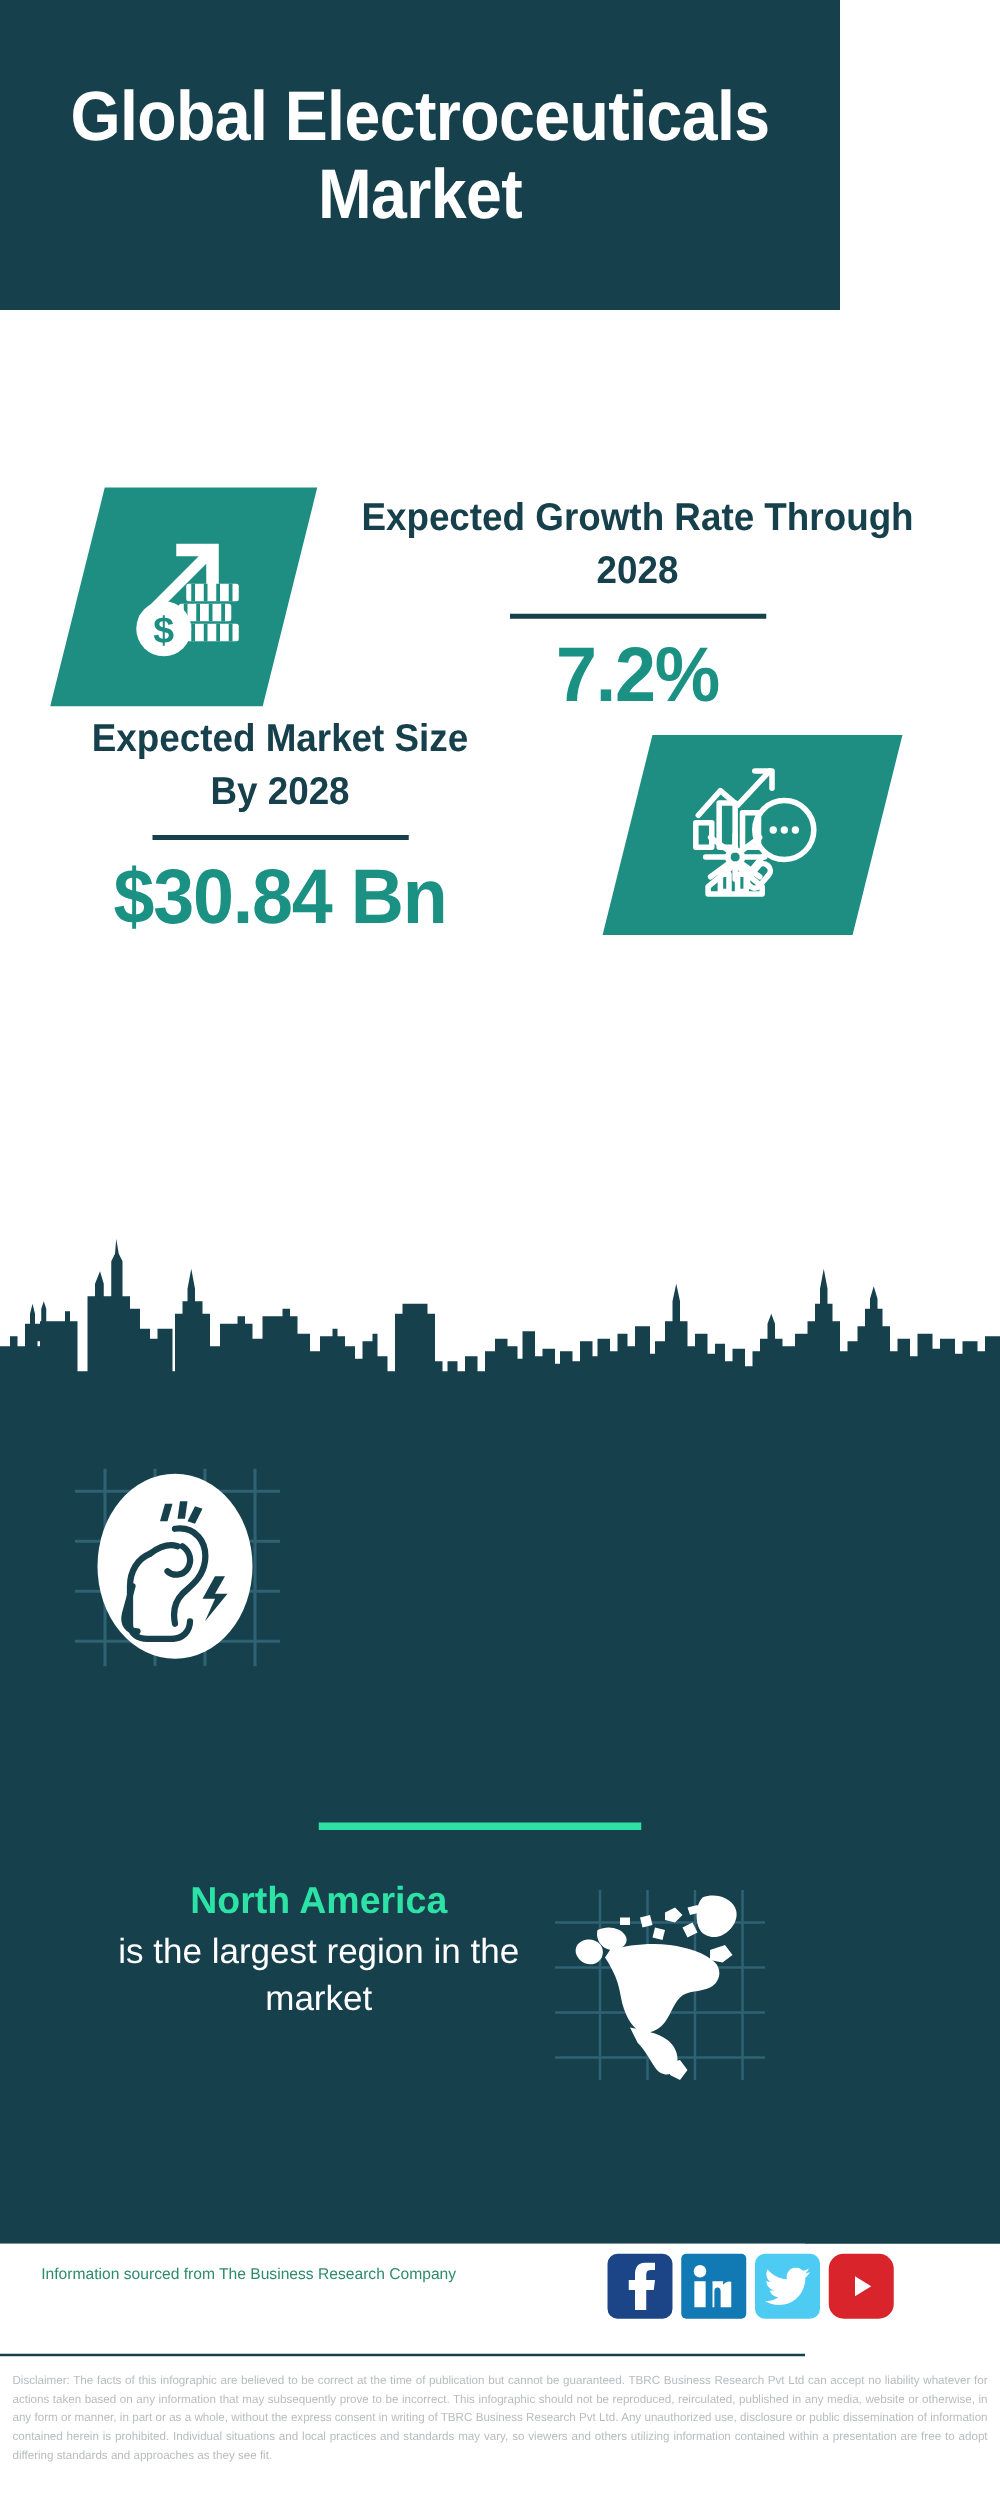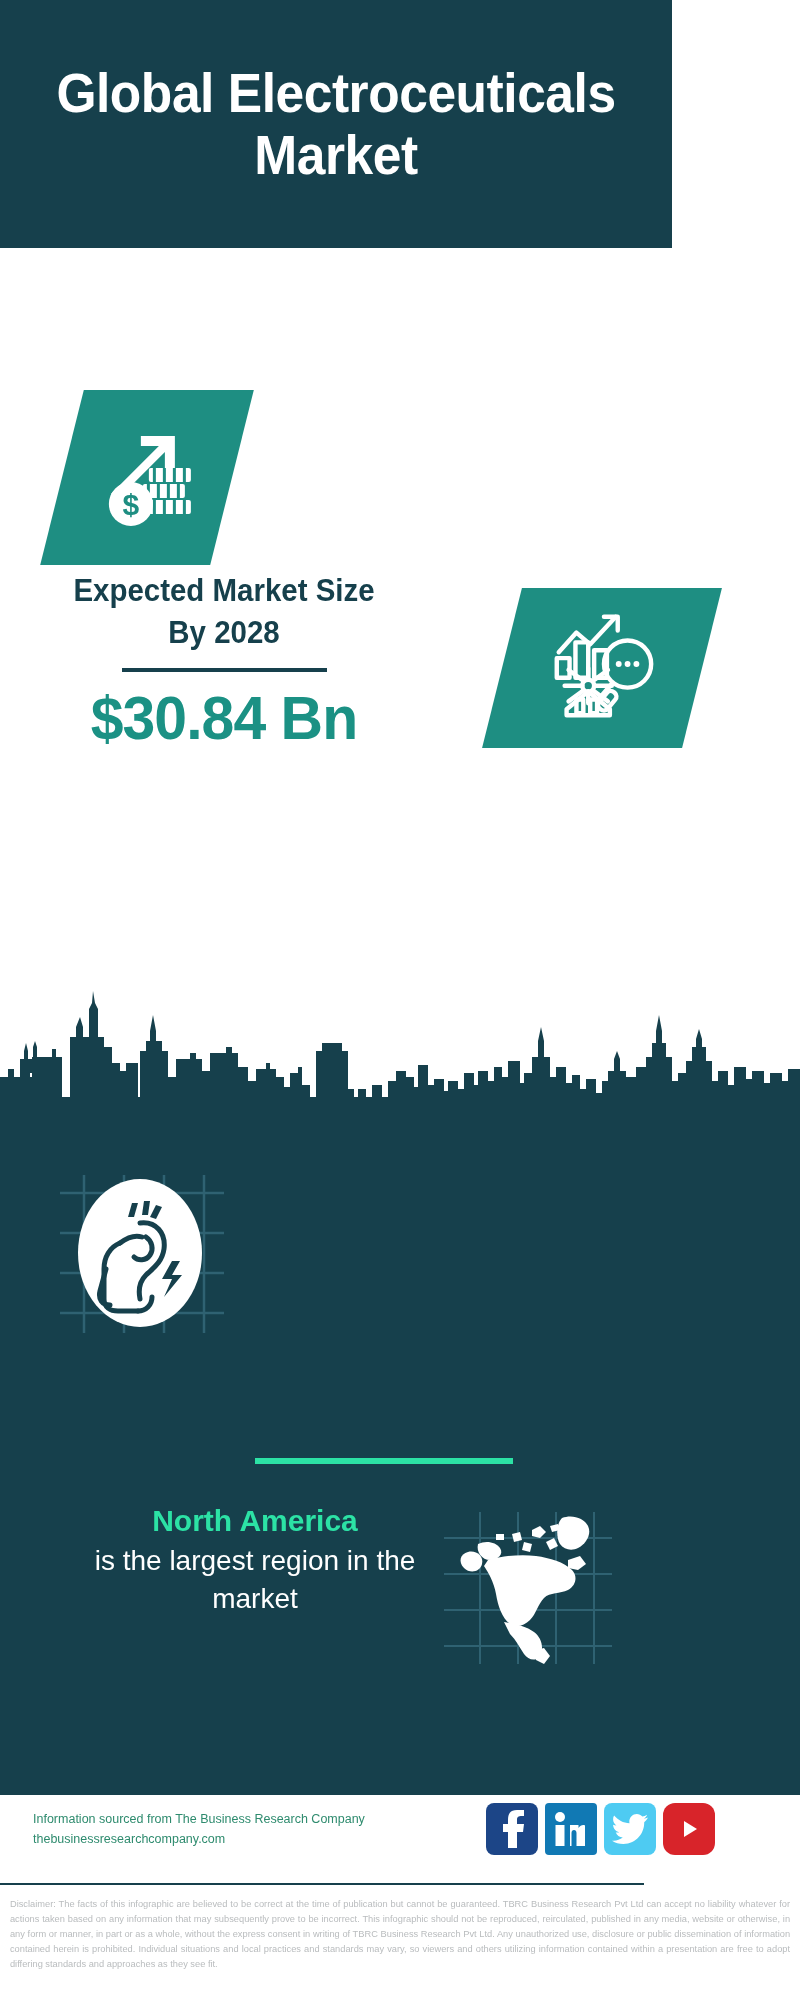--- a/index.html
+++ b/index.html
@@ -258,20 +258,25 @@
             <rect x="62" y="84" width="42" height="14" rx="2"></rect>
             <rect x="66" y="84" width="3" height="14" fill="#1E8E82"></rect>
             <rect x="76" y="84" width="3" height="14" fill="#1E8E82"></rect>
             <rect x="86" y="84" width="3" height="14" fill="#1E8E82"></rect>
             <rect x="96" y="84" width="3" height="14" fill="#1E8E82"></rect>
             <circle cx="44" cy="88" r="22"></circle>
             <text x="44" y="99" font-family="Liberation Sans, sans-serif" font-size="30" font-weight="700" fill="#1E8E82" text-anchor="middle">$</text>
           </g>
         </svg>
       </span>
+    </div>
+    <div class="stat1-text">
+      <div class="stat-label">Expected Growth Rate Through 2028</div>
+      <div class="rule-dark"></div>
+      <div class="stat-value">7.2%</div>
     </div>
   </div>
 
   <div class="stat2">
     <div class="stat2-text">
       <div class="stat-label">Expected Market Size By 2028</div>
       <div class="rule-dark"></div>
       <div class="stat-value">$30.84 Bn</div>
     </div>
     <div class="para para-2">
@@ -448,21 +453,20 @@
           <path d="M56 26 L64 26 L64 32 L56 32 Z"></path>
           <path d="M110 18 L118 16 L120 22 L112 24 Z"></path>
         </g>
       </svg>
     </div>
   </div>
 
   <div class="footer">
     <div class="footer-src">
       <span class="line1">Information sourced from The Business Research Company</span>
-      <span class="line2">thebusinessresearchcompany.com</span>
     </div>
     <div class="social-row">
       <div class="social s-fb">
         <svg width="30" height="38" viewBox="0 0 30 38">
             <path fill="#ffffff" d="M20 38 L20 22 L26 22 L27 14 L20 14 L20 10 C20 7 21 6 25 6 L27 6 L27 0 L20 0 C13 0 11 4 11 10 L11 14 L6 14 L6 22 L11 22 L11 38 Z"></path>
           </svg>
       </div>
       <div class="social s-li">
         <svg width="34" height="34" viewBox="0 0 34 34">
             <g fill="#ffffff">

